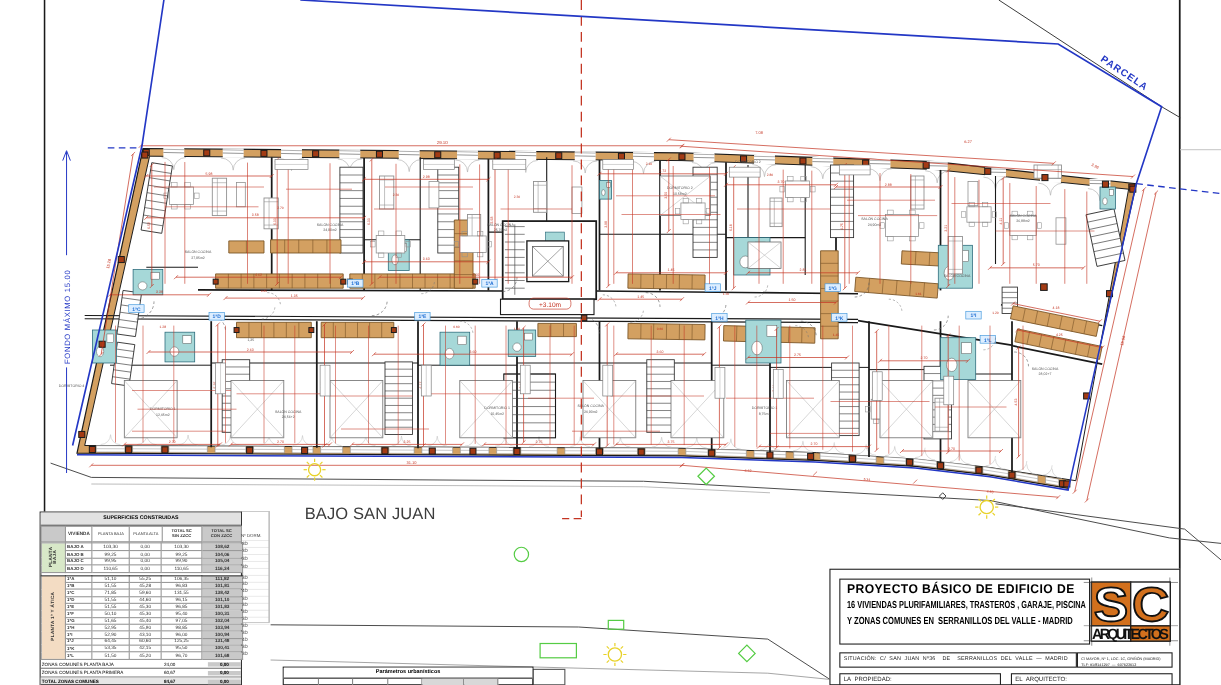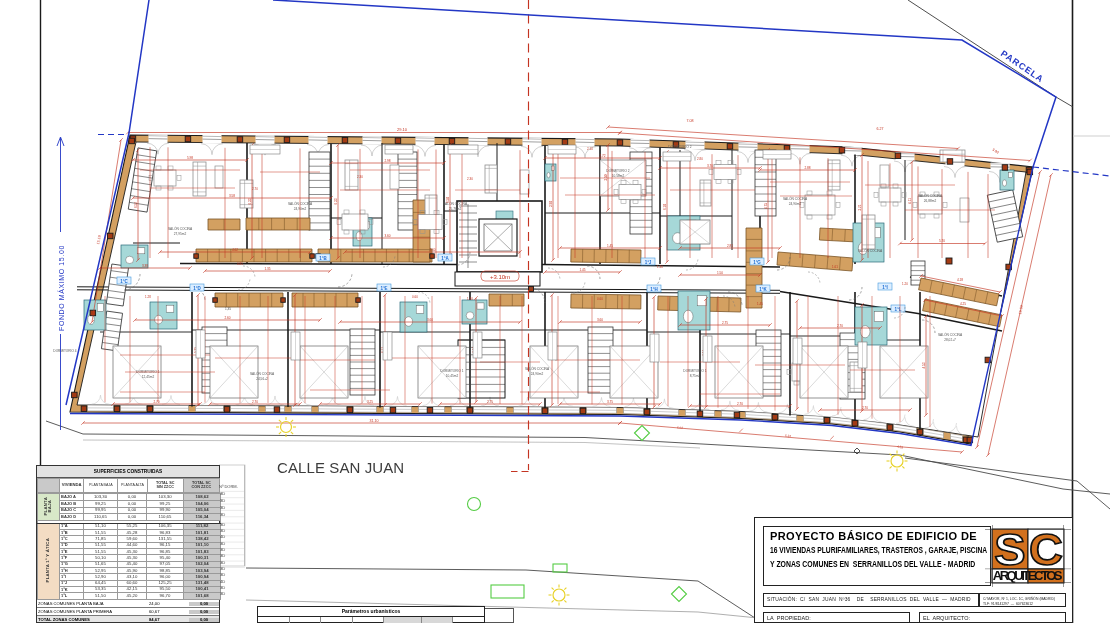--- a/index.html
+++ b/index.html
@@ -1265,21 +1265,21 @@
 <line x1="219.5" y1="523.1" x2="245.0" y2="523.1" stroke="#ccc" stroke-width="0.4"></line>
 <line x1="219.5" y1="529.4" x2="245.0" y2="529.4" stroke="#ccc" stroke-width="0.4"></line>
 <line x1="219.5" y1="535.8" x2="245.0" y2="535.8" stroke="#ccc" stroke-width="0.4"></line>
 <line x1="219.5" y1="542.1" x2="245.0" y2="542.1" stroke="#ccc" stroke-width="0.4"></line>
 <line x1="219.5" y1="548.5" x2="245.0" y2="548.5" stroke="#ccc" stroke-width="0.4"></line>
 <line x1="219.5" y1="554.8" x2="245.0" y2="554.8" stroke="#ccc" stroke-width="0.4"></line>
 <line x1="219.5" y1="561.1" x2="245.0" y2="561.1" stroke="#ccc" stroke-width="0.4"></line>
 <line x1="219.5" y1="567.5" x2="245.0" y2="567.5" stroke="#ccc" stroke-width="0.4"></line>
 </svg>
 
-<div class="abs" style="left:277px;top:459px;font-size:15px;color:#3c3c3c;letter-spacing:0.1px">CALLE SAN JUAN</div>
+<div class="abs" style="left:277px;top:459px;font-size:15px;color:#3c3c3c;letter-spacing:0.1px">BAJO SAN JUAN</div>
 
 <div class="abs" style="left:36px;top:465px;width:184px;border:1px solid #333;background:#fff">
  <div style="background:#e2e2e2;border-bottom:0.5px solid #555;font-size:4.8px;font-weight:bold;text-align:center;height:12px;line-height:12px">SUPERFICIES CONSTRUIDAS</div>
  <table class="sup">
   <tbody>
         <tr style="height:14px">
    <td class="c g" style="width:22px"></td>
    <td class="c b" style="width:24px;font-size:4.2px">VIVIENDA</td>
    <td class="c" style="width:34px;font-size:3.6px">PLANTA BAJA</td>
    <td class="c" style="width:29px;font-size:3.6px">PLANTA ALTA</td>

